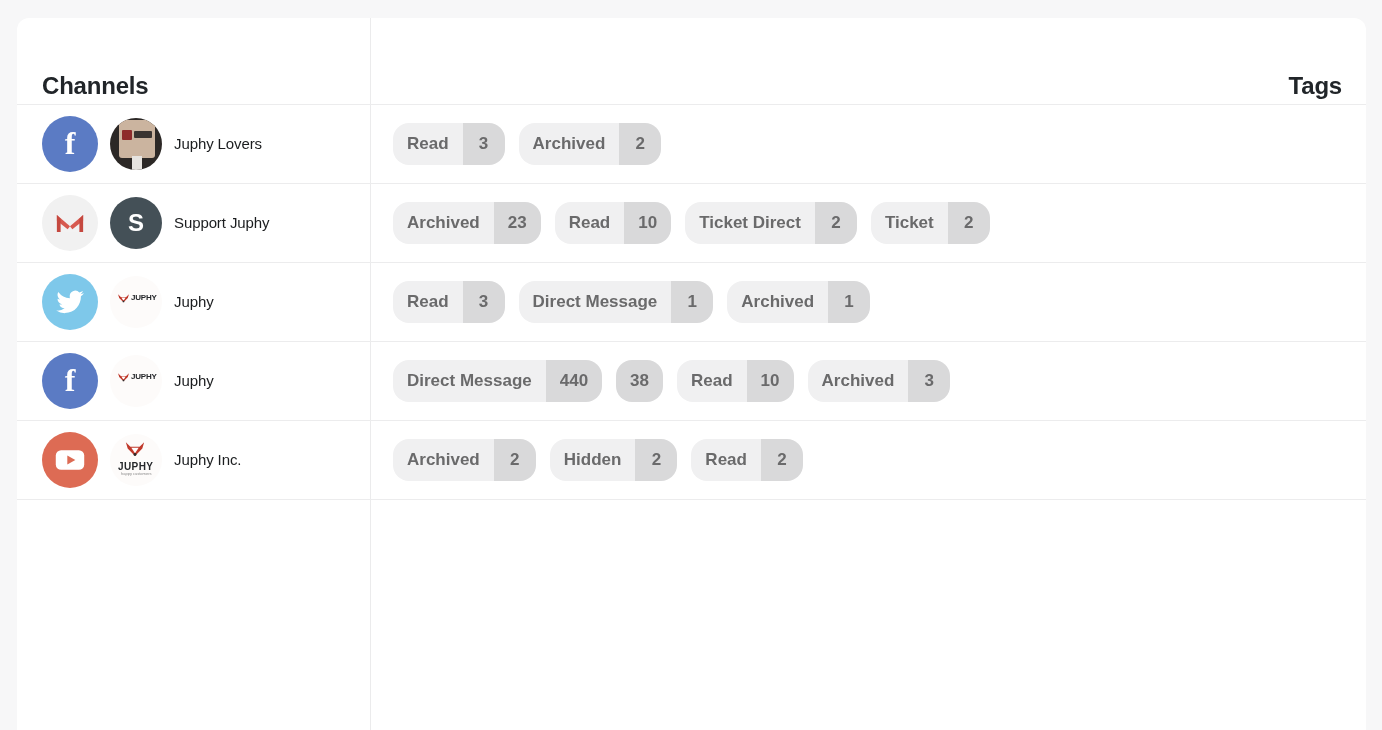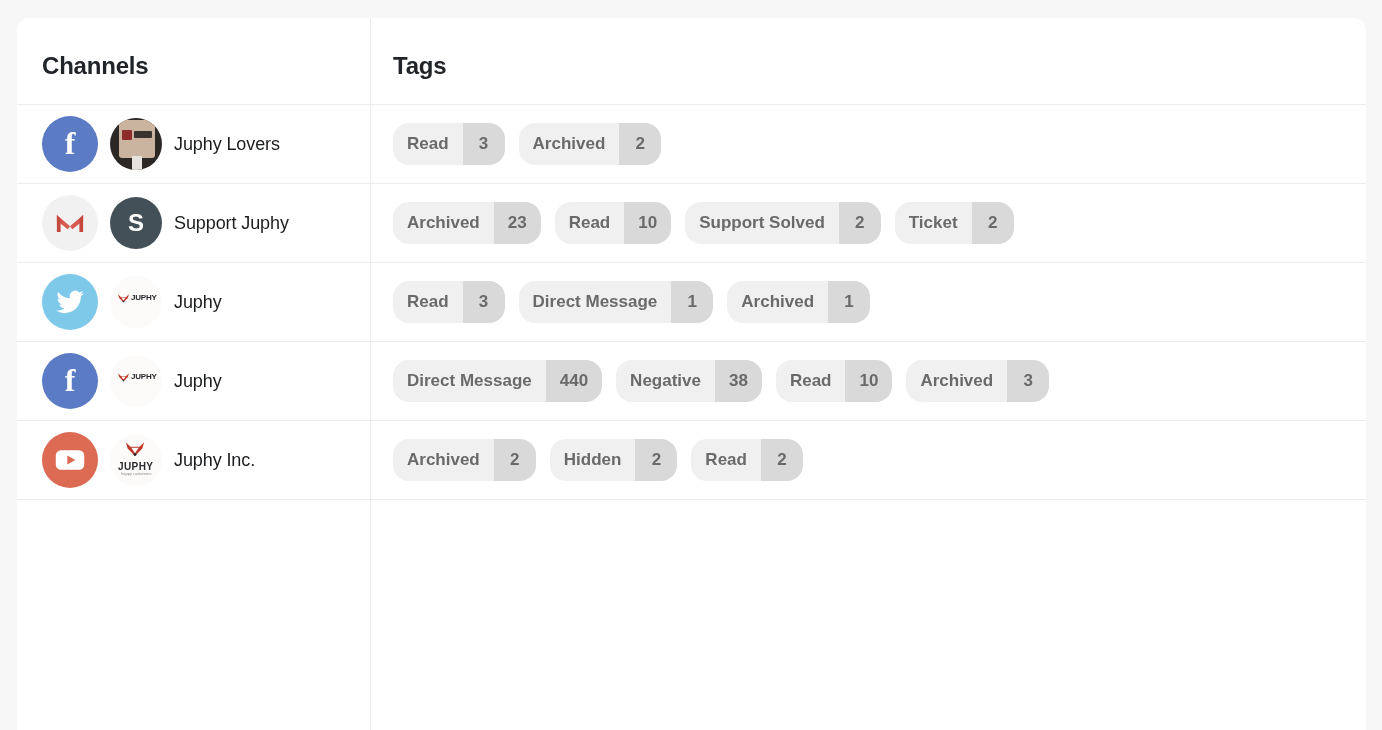--- a/index.html
+++ b/index.html
@@ -56,33 +56,34 @@
     padding: 0 16px 0 25px;
     display: flex;
     align-items: center;
   }
   .cell-tags {
     flex: 1;
     box-sizing: border-box;
     padding: 18px 24px 18px 23px;
     display: flex;
     align-items: center;
+    justify-content: flex-end;
   }
   .header-row .cell-channel,
   .header-row .cell-tags {
     padding-top: 0;
     padding-bottom: 0;
     align-items: flex-start;
   }
   .col-title {
     font-size: 24px;
     font-weight: bold;
     color: #212529;
     letter-spacing: -0.2px;
-    margin-top: 34px;
+    margin-top: 54px;
   }
   .header-row .cell-tags .col-title {
     margin-left: 0;
   }
 
   
   .channel-inner {
     display: flex;
     flex-wrap: wrap;
     align-items: center;
@@ -213,21 +214,21 @@
     background: #445057;
     color: #ffffff;
     display: flex;
     align-items: center;
     justify-content: center;
     font-size: 24px;
     font-weight: bold;
   }
 
   .channel-name {
-    font-size: 18px;
+    font-size: 15px;
     color: #1b1d1f;
     letter-spacing: -0.1px;
   }
 
   
   .tags-wrap {
     display: flex;
     flex-wrap: wrap;
     gap: 12px 14px;
     width: 100%;
@@ -324,21 +325,21 @@
             <div class="tags-wrap">
               <div class="tag">
                 <span class="tag-label">Archived</span>
                 <span class="tag-count">23</span>
               </div>
               <div class="tag">
                 <span class="tag-label">Read</span>
                 <span class="tag-count">10</span>
               </div>
               <div class="tag">
-                <span class="tag-label">Support Solved</span>
+                <span class="tag-label">Ticket Direct</span>
                 <span class="tag-count">2</span>
               </div>
               <div class="tag">
                 <span class="tag-label">Ticket</span>
                 <span class="tag-count">2</span>
               </div>
             </div>
           </div>
         </div>
         <div class="row">
@@ -398,21 +399,20 @@
               <span class="channel-name">Juphy</span>
             </div>
           </div>
           <div class="cell-tags">
             <div class="tags-wrap">
               <div class="tag">
                 <span class="tag-label">Direct Message</span>
                 <span class="tag-count">440</span>
               </div>
               <div class="tag">
-                <span class="tag-label">Negative</span>
                 <span class="tag-count">38</span>
               </div>
               <div class="tag">
                 <span class="tag-label">Read</span>
                 <span class="tag-count">10</span>
               </div>
               <div class="tag">
                 <span class="tag-label">Archived</span>
                 <span class="tag-count">3</span>
               </div>

